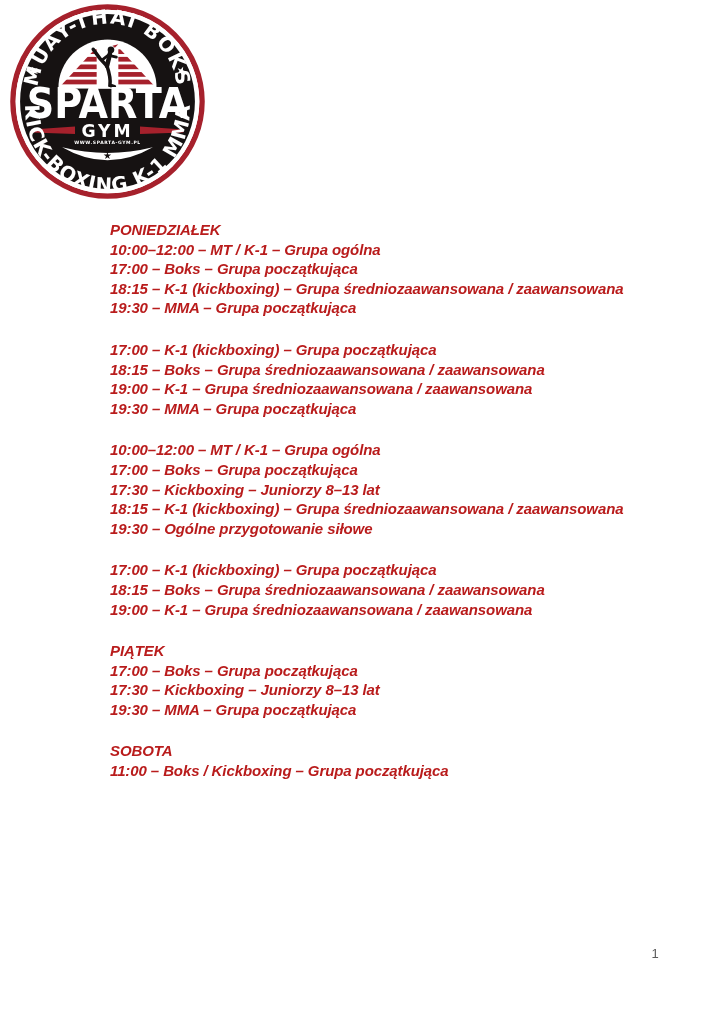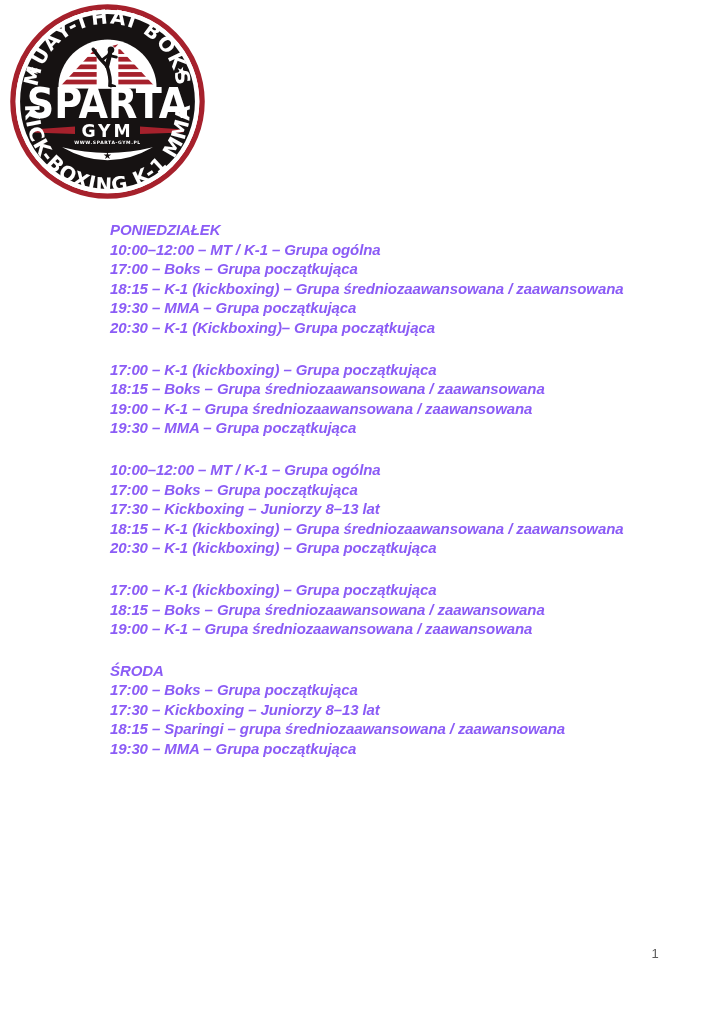--- a/index.html
+++ b/index.html
@@ -19,21 +19,21 @@
     width: 197px;
     height: 197px;
   }
   .logo-wrap svg { display: block; width: 197px; height: 197px; }
   .logo-text { font-family: "DejaVu Sans", sans-serif; font-weight: bold; fill: #ffffff; }
   .schedule {
     position: absolute;
     left: 110px;
     top: 220px;
     width: 560px;
-    color: #8b5cf6;
+    color: #b91c1c;
     font-weight: bold;
     font-style: italic;
     font-size: 15px;
     line-height: 19.6px;
     letter-spacing: -0.1px;
     white-space: nowrap;
   }
   .day-section { margin-bottom: 22px; }
   .page-number {
     position: absolute;
@@ -117,44 +117,46 @@
     </svg>
   </div>
 
   <div class="schedule">
       <section class="day-section">
         <div class="day-header">PONIEDZIAŁEK</div>
         <div class="entry">10:00–12:00 – MT / K-1 – Grupa ogólna</div>
         <div class="entry">17:00 – Boks – Grupa początkująca</div>
         <div class="entry">18:15 – K-1 (kickboxing) – Grupa średniozaawansowana / zaawansowana</div>
         <div class="entry">19:30 – MMA – Grupa początkująca</div>
-        <div class="entry">20:30 – K-1 (Kickboxing)– Grupa początkująca</div>
       </section>
       <section class="day-section">
         <div class="entry">17:00 – K-1 (kickboxing) – Grupa początkująca</div>
         <div class="entry">18:15 – Boks – Grupa średniozaawansowana / zaawansowana</div>
         <div class="entry">19:00 – K-1 – Grupa średniozaawansowana / zaawansowana</div>
         <div class="entry">19:30 – MMA – Grupa początkująca</div>
       </section>
       <section class="day-section">
         <div class="entry">10:00–12:00 – MT / K-1 – Grupa ogólna</div>
         <div class="entry">17:00 – Boks – Grupa początkująca</div>
         <div class="entry">17:30 – Kickboxing – Juniorzy 8–13 lat</div>
         <div class="entry">18:15 – K-1 (kickboxing) – Grupa średniozaawansowana / zaawansowana</div>
-        <div class="entry">20:30 – K-1 (kickboxing) – Grupa początkująca</div>
+        <div class="entry">19:30 – Ogólne przygotowanie siłowe</div>
       </section>
       <section class="day-section">
         <div class="entry">17:00 – K-1 (kickboxing) – Grupa początkująca</div>
         <div class="entry">18:15 – Boks – Grupa średniozaawansowana / zaawansowana</div>
         <div class="entry">19:00 – K-1 – Grupa średniozaawansowana / zaawansowana</div>
       </section>
       <section class="day-section">
-        <div class="day-header">ŚRODA</div>
+        <div class="day-header">PIĄTEK</div>
         <div class="entry">17:00 – Boks – Grupa początkująca</div>
         <div class="entry">17:30 – Kickboxing – Juniorzy 8–13 lat</div>
-        <div class="entry">18:15 – Sparingi – grupa średniozaawansowana / zaawansowana</div>
         <div class="entry">19:30 – MMA – Grupa początkująca</div>
+      </section>
+      <section class="day-section">
+        <div class="day-header">SOBOTA</div>
+        <div class="entry">11:00 – Boks / Kickboxing – Grupa początkująca</div>
       </section>
     </div>
 
   <div class="page-number">1</div>
 
 </div>
 
 </body></html>

